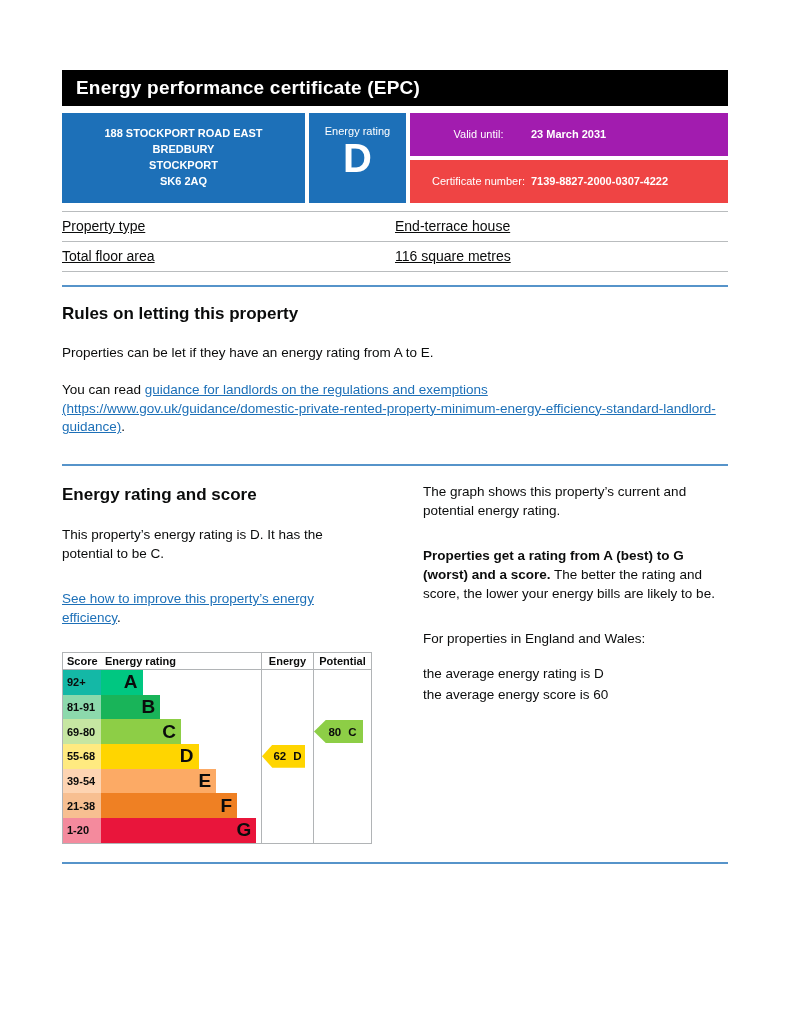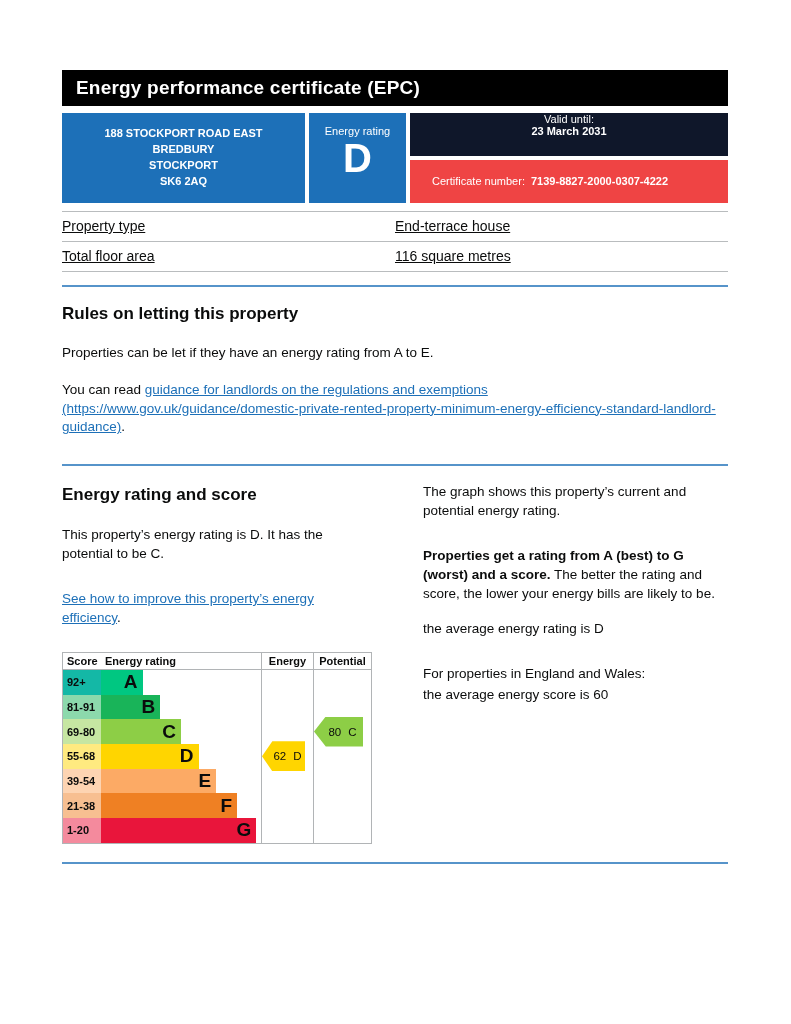--- a/index.html
+++ b/index.html
@@ -72,23 +72,23 @@
     display: flex; align-items: center; padding-left: 4px;
   }
   .band-bar-area { flex: 1; position: relative; }
   .band-bar {
     height: 100%; display: flex; align-items: center; justify-content: flex-end;
     padding-right: 5px; font-size: 19px; font-weight: bold; color: #0b0c0c;
   }
   .cur-cell { width: 52px; border-left: 1px solid #b1b4b6; display: flex; align-items: center; justify-content: flex-end; }
   .pot-cell { width: 58px; border-left: 1px solid #b1b4b6; display: flex; align-items: center; justify-content: flex-end; }
   .rating-arrow {
-    height: 30px; display: flex; align-items: center; justify-content: center;
+    height: 23px; display: flex; align-items: center; justify-content: center;
     clip-path: polygon(24% 0, 100% 0, 100% 100%, 24% 100%, 0 50%);
-    font-size: 11.5px; font-weight: normal; padding-left: 8px; margin-right: 8px;
+    font-size: 11.5px; font-weight: bold; padding-left: 8px; margin-right: 8px;
   }
   .arrow-current { width: 48px; }
   .arrow-potential { width: 52px; }
   .rating-arrow .gap { display: inline-block; width: 7px; }
 
   .final-rule { margin-top: 18px; }
 </style>
 </head>
 <body>
 
@@ -103,21 +103,21 @@
       <span class="addr-line">188 STOCKPORT ROAD EAST</span>
       <span class="addr-line">BREDBURY</span>
       <span class="addr-line">STOCKPORT</span>
       <span class="addr-line">SK6 2AQ</span>
     </div>
     <div class="blue-box rating-box" style="background: rgb(29, 112, 184);">
       <span class="rating-label">Energy rating</span>
       <span class="rating-letter">D</span>
     </div>
     <div class="meta-col">
-      <div class="blue-box meta-row" style="background: #0f172a; flex-direction: column;">
+      <div class="blue-box meta-row" style="background: #a21caf;">
         <span class="meta-label">Valid until:</span>
         <span class="meta-value">23 March 2031</span>
       </div>
       <div class="blue-box meta-row" style="background: #ef4444;">
         <span class="meta-label">Certificate number:</span>
         <span class="meta-value">7139-8827-2000-0307-4222</span>
       </div>
     </div>
   </div>
 
@@ -223,21 +223,21 @@
             </div>
           <div class="cur-cell"></div>
           <div class="pot-cell"></div>
         </div>
       </div>
     </div>
 
     <div class="col-right">
       <p class="body-text">The graph shows this property’s current and potential energy rating.</p>
       <p class="body-text spacer-lg"><strong>Properties get a rating from A (best) to G (worst) and a score.</strong><span> The better the rating and score, the lower your energy bills are likely to be.</span></p>
+      <p class="body-text spacer-lg">For properties in England and Wales:</p>
       <p class="body-text" style="margin-top:16px">the average energy rating is D</p>
-      <p class="body-text spacer-lg">For properties in England and Wales:</p>
       <p class="body-text tight">the average energy score is 60</p>
     </div>
   </div>
 
   <hr class="blue-rule final-rule">
 
 </div>
 
 </body></html>

